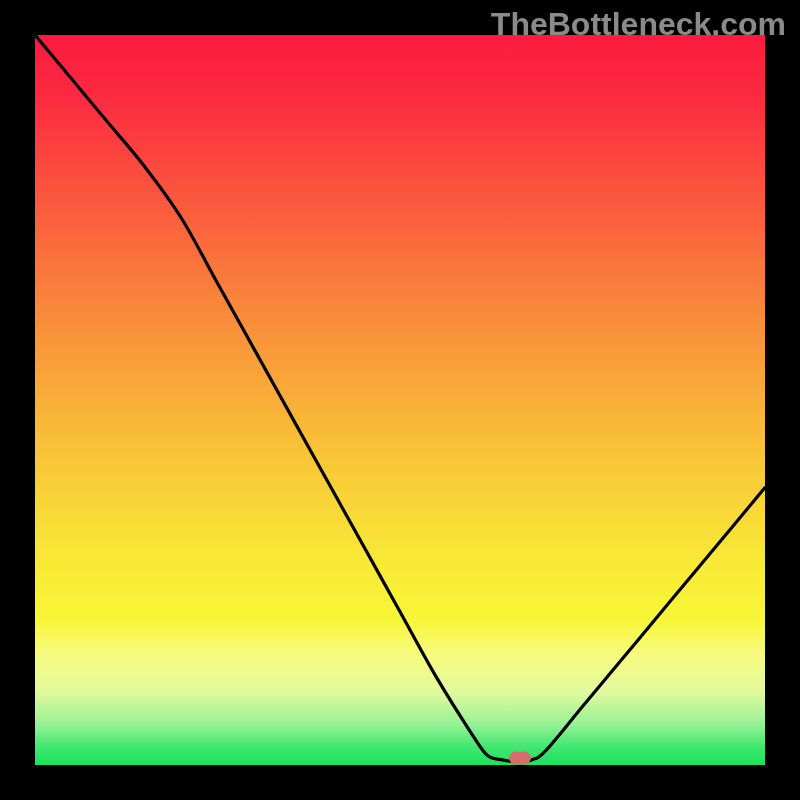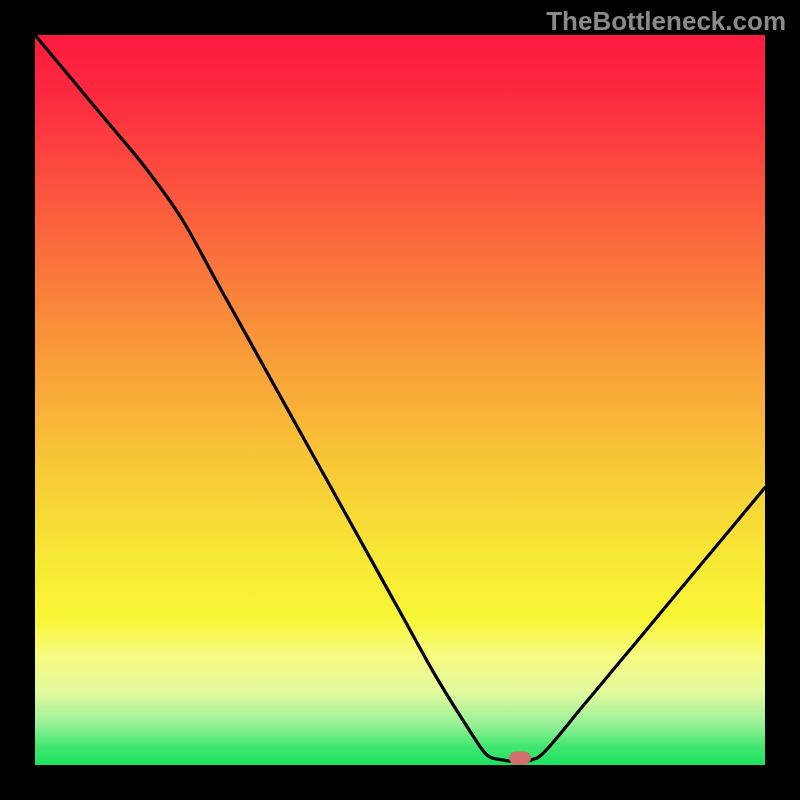--- a/index.html
+++ b/index.html
@@ -46,21 +46,21 @@
     width: 22px;
     height: 13px;
     border-radius: 7px;
     transform: translate(-50%, -50%);
   }
   .watermark {
     position: absolute;
     top: 6px;
     right: 14px;
     font-family: Arial, Helvetica, sans-serif;
-    font-size: 26px;
+    font-size: 32px;
     font-weight: 600;
     color: #8a8a8a;
     letter-spacing: 0px;
     user-select: none;
   }
 </style>
 </head>
 <body>
 
 <div class="frame">

